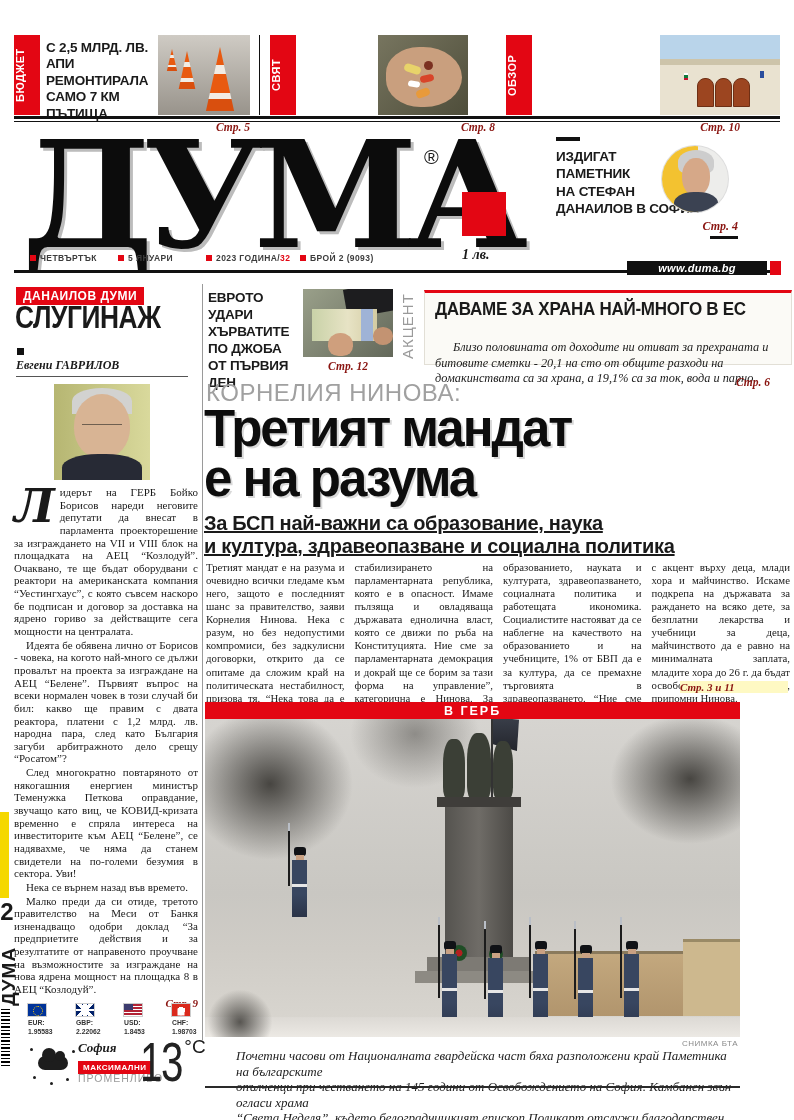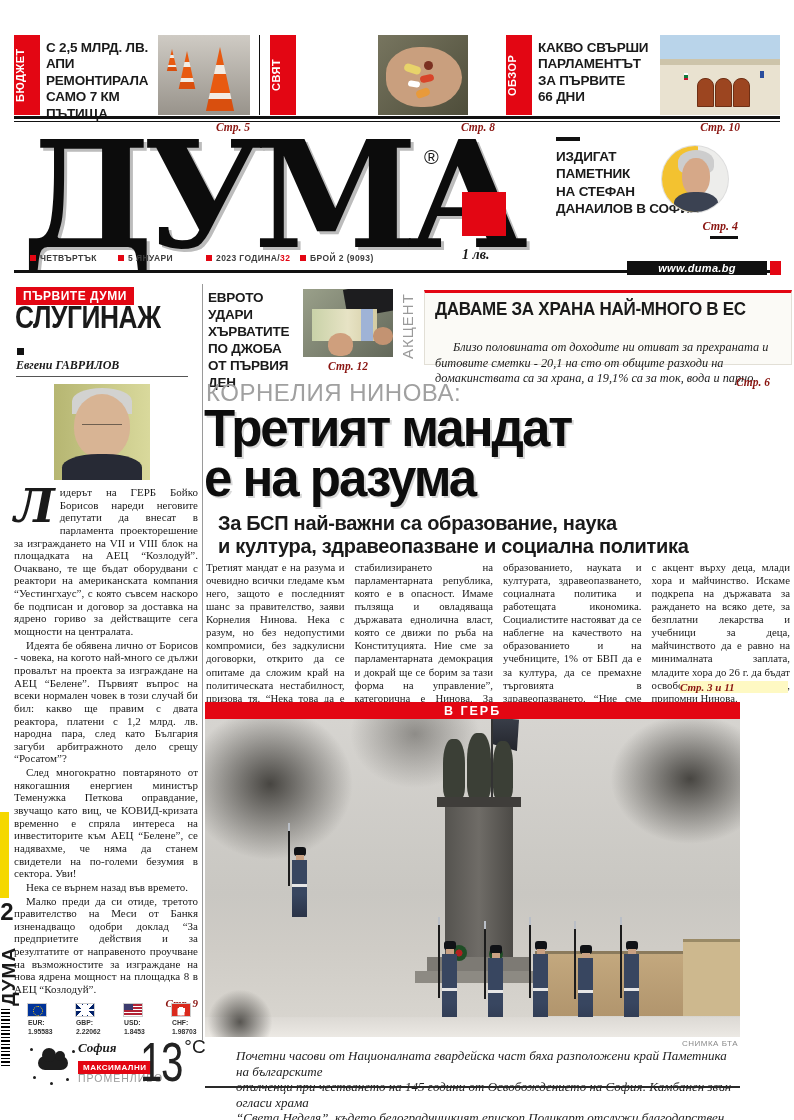--- a/index.html
+++ b/index.html
@@ -163,24 +163,20 @@
   <div class="abs tzr-img img-pills" style="left:378px;top:35px;width:90px;height:80px;">
     <div class="hand"></div>
     <div class="pill" style="left:26px;top:30px;width:17px;height:8px;background:#e8d36a;transform:rotate(18deg);"></div>
     <div class="pill" style="left:42px;top:40px;width:14px;height:7px;background:#d8442a;transform:rotate(-12deg);"></div>
     <div class="pill" style="left:30px;top:46px;width:12px;height:6px;background:#fff;transform:rotate(8deg);"></div>
     <div class="pill" style="left:46px;top:26px;width:9px;height:9px;background:#7a3020;border-radius:50%;"></div>
     <div class="pill" style="left:38px;top:54px;width:14px;height:8px;background:#e89a3a;transform:rotate(-20deg);"></div>
   </div>
 
   <div class="abs tzr-strip vlabel" style="left:506px;top:35px;width:26px;height:80px;">ОБЗОР</div>
-  <div class="abs tzr-title pre" style="left:538px;top:40px;width:118px;">КАКВО СВЪРШИ
-ПАРЛАМЕНТЪТ
-ЗА ПЪРВИТЕ
-66 ДНИ</div>
   <div class="abs tzr-img img-parl" style="left:660px;top:35px;width:120px;height:80px;">
     <div class="parl-roof"></div>
     <div class="arch" style="left:37px;"></div>
     <div class="arch" style="left:55px;"></div>
     <div class="arch" style="left:73px;"></div>
     <div class="mini-flag" style="left:24px;top:38px;background:linear-gradient(180deg,#fff 33%,#0f7b3c 33% 66%,#c8102e 66%);"></div>
     <div class="mini-flag" style="left:100px;top:36px;background:#2a4d9c;"></div>
   </div>
 
   <div class="abs dbl-rule" style="left:14px;top:116px;width:766px;"></div>
@@ -209,21 +205,21 @@
   <div class="abs dateline-item" style="left:30px;top:253px;"><span class="dl-sq"></span><span>ЧЕТВЪРТЪК</span></div>
   <div class="abs dateline-item" style="left:118px;top:253px;"><span class="dl-sq"></span><span>5 ЯНУАРИ</span></div>
   <div class="abs dateline-item" style="left:206px;top:253px;"><span class="dl-sq"></span><span>2023 ГОДИНА/</span><span style="color:#e30613;">32</span></div>
   <div class="abs dateline-item" style="left:300px;top:253px;"><span class="dl-sq"></span><span>БРОЙ 2 (9093)</span></div>
   <div class="abs serif" style="left:462px;top:247px;font-style:italic;font-weight:bold;font-size:14px;">1 лв.</div>
 
   <div class="abs" style="left:14px;top:270px;width:766px;height:3px;background:#111;"></div>
   <div class="abs site-bar" style="left:627px;top:261px;width:140px;height:14px;">www.duma.bg</div>
   <div class="abs redsq" style="left:770px;top:261px;width:11px;height:14px;"></div>
 
-  <div class="abs rubric" style="left:16px;top:287px;">ПЪРВИТЕ ДУМИ</div>
+  <div class="abs rubric" style="left:16px;top:287px;">ДАНАИЛОВ ДУМИ</div>
   <div class="abs op-title" style="left:15px;top:300px;"><span class="cond" style="transform:scaleX(.85);">СЛУГИНАЖ</span></div>
   <div class="abs" style="left:17px;top:348px;width:7px;height:7px;background:#111;"></div>
   <div class="abs byline" style="left:16px;top:358px;">Евгени ГАВРИЛОВ</div>
   <div class="abs" style="left:16px;top:376px;width:172px;height:1px;background:#555;"></div>
   <div class="abs portrait" style="left:54px;top:384px;width:96px;height:96px;">
     <div class="por-hair"></div>
     <div class="por-head"></div>
     <div class="por-glass"></div>
     <div class="por-sweat"></div>
   </div>
@@ -253,21 +249,21 @@
   <div class="abs akc vlabel" style="left:399px;top:292px;height:68px;width:20px;">АКЦЕНТ</div>
   <div class="abs accent-box" style="left:424px;top:290px;width:346px;height:62px;">
     <div class="accent-title"><span class="cond" style="transform:scaleX(.92);">ДАВАМЕ ЗА ХРАНА НАЙ-МНОГО В ЕС</span></div>
     <div class="accent-text">Близо половината от доходите ни отиват за прехраната и битовите сметки - 20,1 на сто от общите разходи на домакинствата са за храна, а 19,1% са за ток, вода и парно.</div>
   </div>
   <div class="abs pageref" style="left:670px;top:376px;width:100px;text-align:right;font-size:11.5px;">Стр. 6</div>
 
   <div class="abs kicker" style="left:206px;top:379px;">КОРНЕЛИЯ НИНОВА:</div>
   <div class="abs headline pre" style="left:204px;top:404px;">Третият мандат
 е на разума</div>
-  <div class="abs subhead pre" style="left:218px;top:512px;">За БСП най-важни са образование, наука
+  <div class="abs subhead pre" style="left:204px;top:512px;text-decoration:underline;">За БСП най-важни са образование, наука
 и култура, здравеопазване и социална политика</div>
   <div class="abs body-cols" style="left:206px;top:561px;width:584px;height:140px;">
     <div>Третият мандат е на разума и очевидно всички гледаме към него, защото е последният шанс за правителство, заяви Корнелия Нинова. Нека с разум, но без недопустими компромиси, без задкулисни договорки, открито да се опитаме да сложим край на политическата нестабилност, призова тя. “Нека това да е стъпка към</div>
     <div>стабилизирането на парламентарната република, която е в опасност. Имаме пълзяща и овладяваща държавата еднолична власт, която се движи по ръба на Конституцията. Ние сме за парламентарната демокрация и докрай ще се борим за тази форма на управление”, категорична е Нинова. За БСП най-важни са</div>
     <div>образованието, науката и културата, здравеопазването, социалната политика и работещата икономика. Социалистите настояват да се наблегне на качеството на образованието и на учебниците, 1% от БВП да е за култура, да се премахне търговията в здравеопазването. “Ние сме за социална политика</div>
     <div>с акцент върху деца, млади хора и майчинство. Искаме подкрепа на държавата за раждането на всяко дете, за безплатни лекарства и учебници за деца, майчинството да е равно на минималната заплата, младите хора до 26 г. да бъдат освободени от данъци”, припомни Нинова.</div>
   </div>
   <div class="abs pageref" style="left:680px;top:681px;width:108px;font-size:11px;background:#fef9c3;">Стр. 3 и 11</div>
 
   <div class="abs kadr-bar" style="left:205px;top:702px;width:535px;height:17px;">

